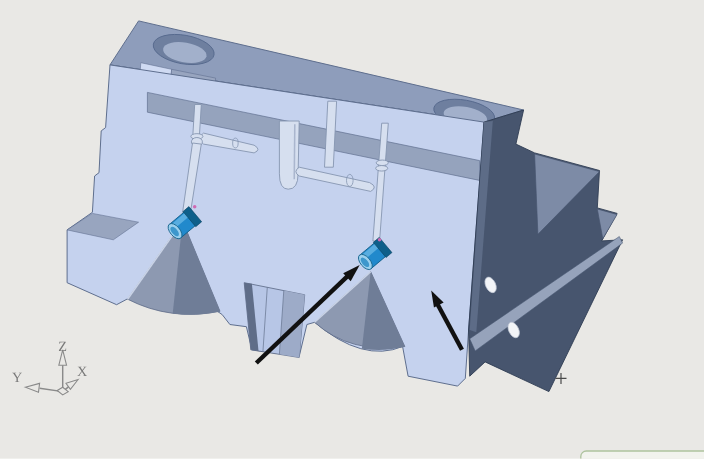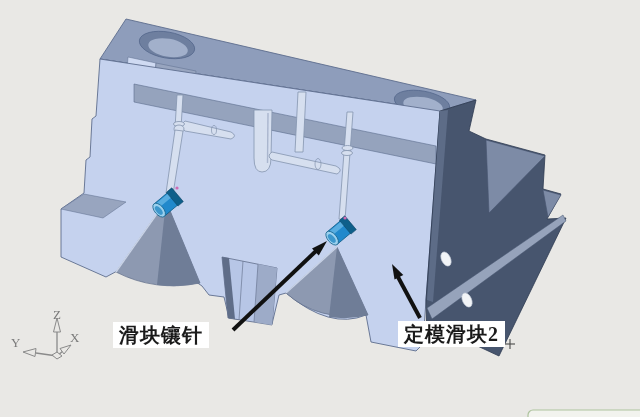--- a/index.html
+++ b/index.html
@@ -170,15 +170,13 @@
   </g>
 
   <g>
     <path class="cursor-l" d="M505,344 L515,344"></path>
     <path class="cursor-l" d="M510,339 L510,349"></path>
   </g>
 
   <rect class="fragment" x="528" y="410" width="118" height="14" rx="5"></rect>
 </svg>
 
-  <div class="plabel" style="left:113px;top:322px;">滑块镶针</div>
-  <div class="plabel" style="left:398px;top:321px;">定模滑块2</div>
 </div>
 
 </body></html>

